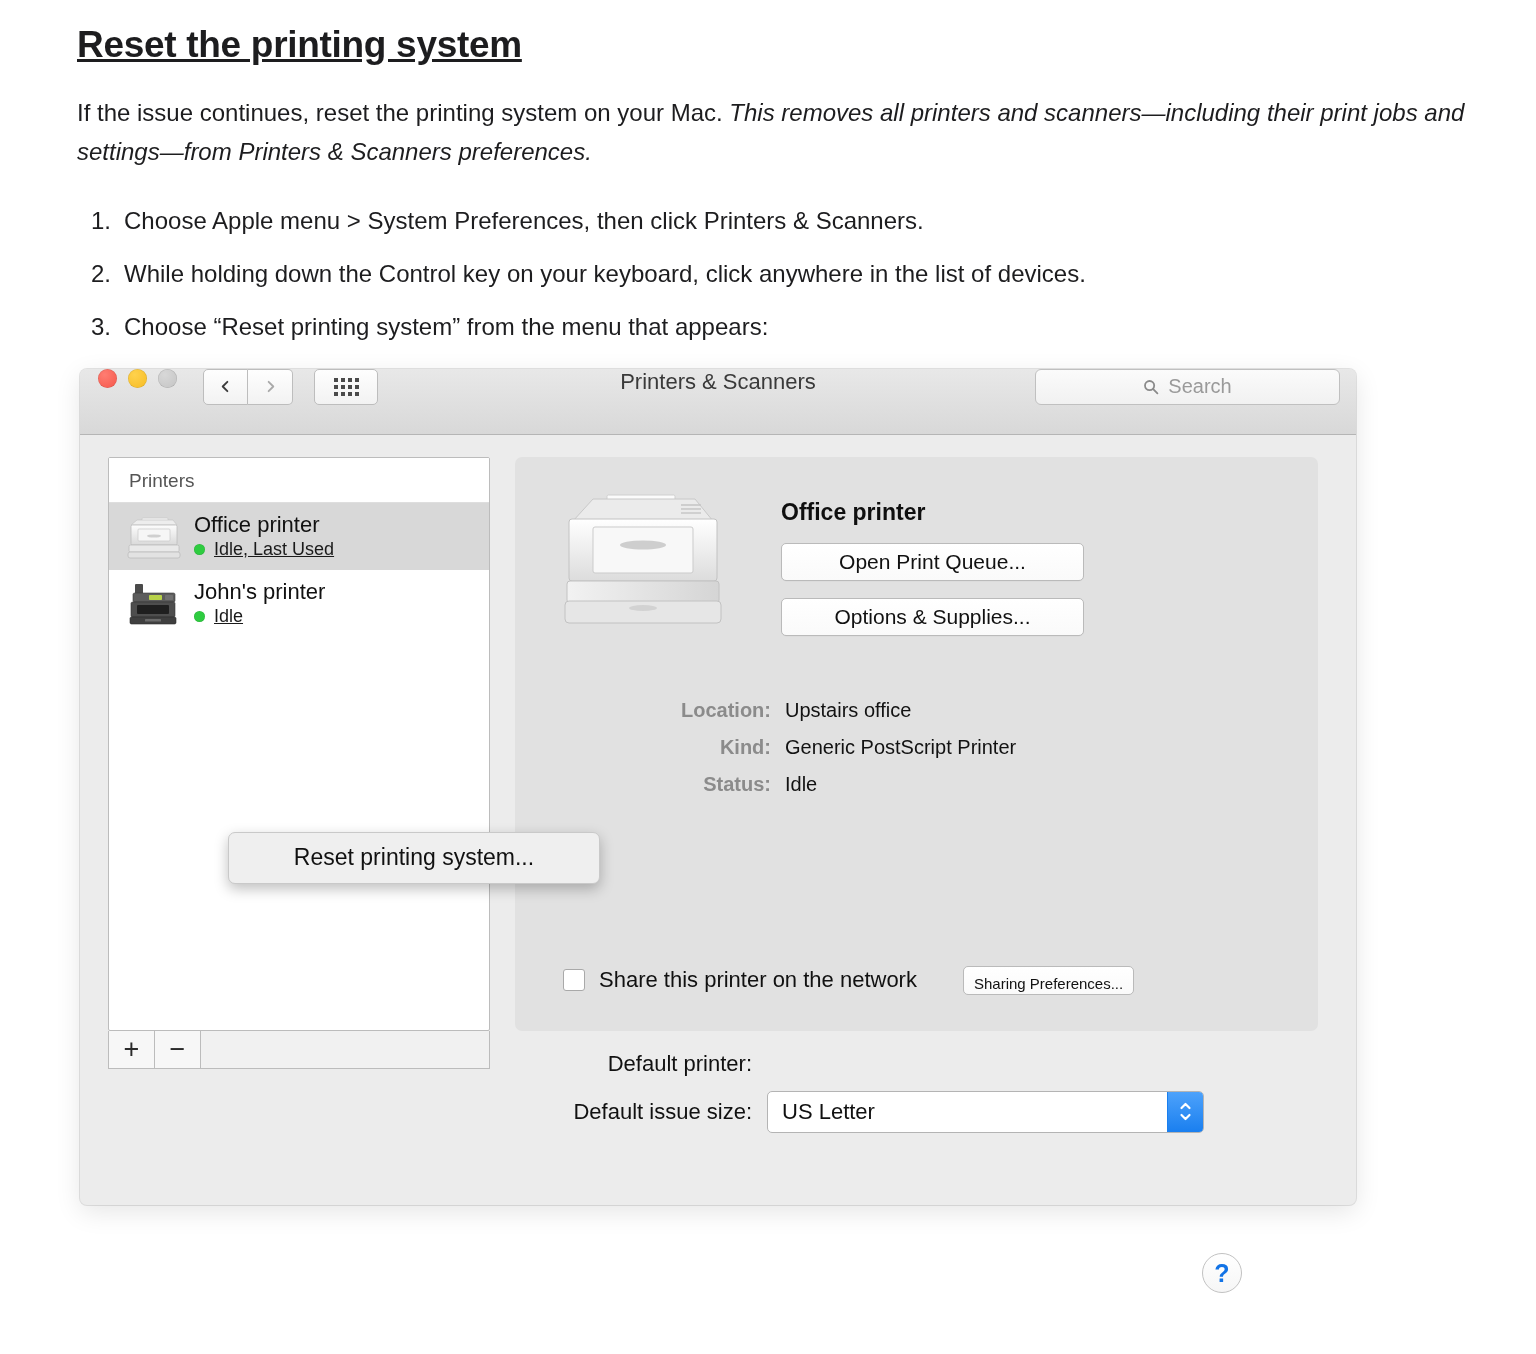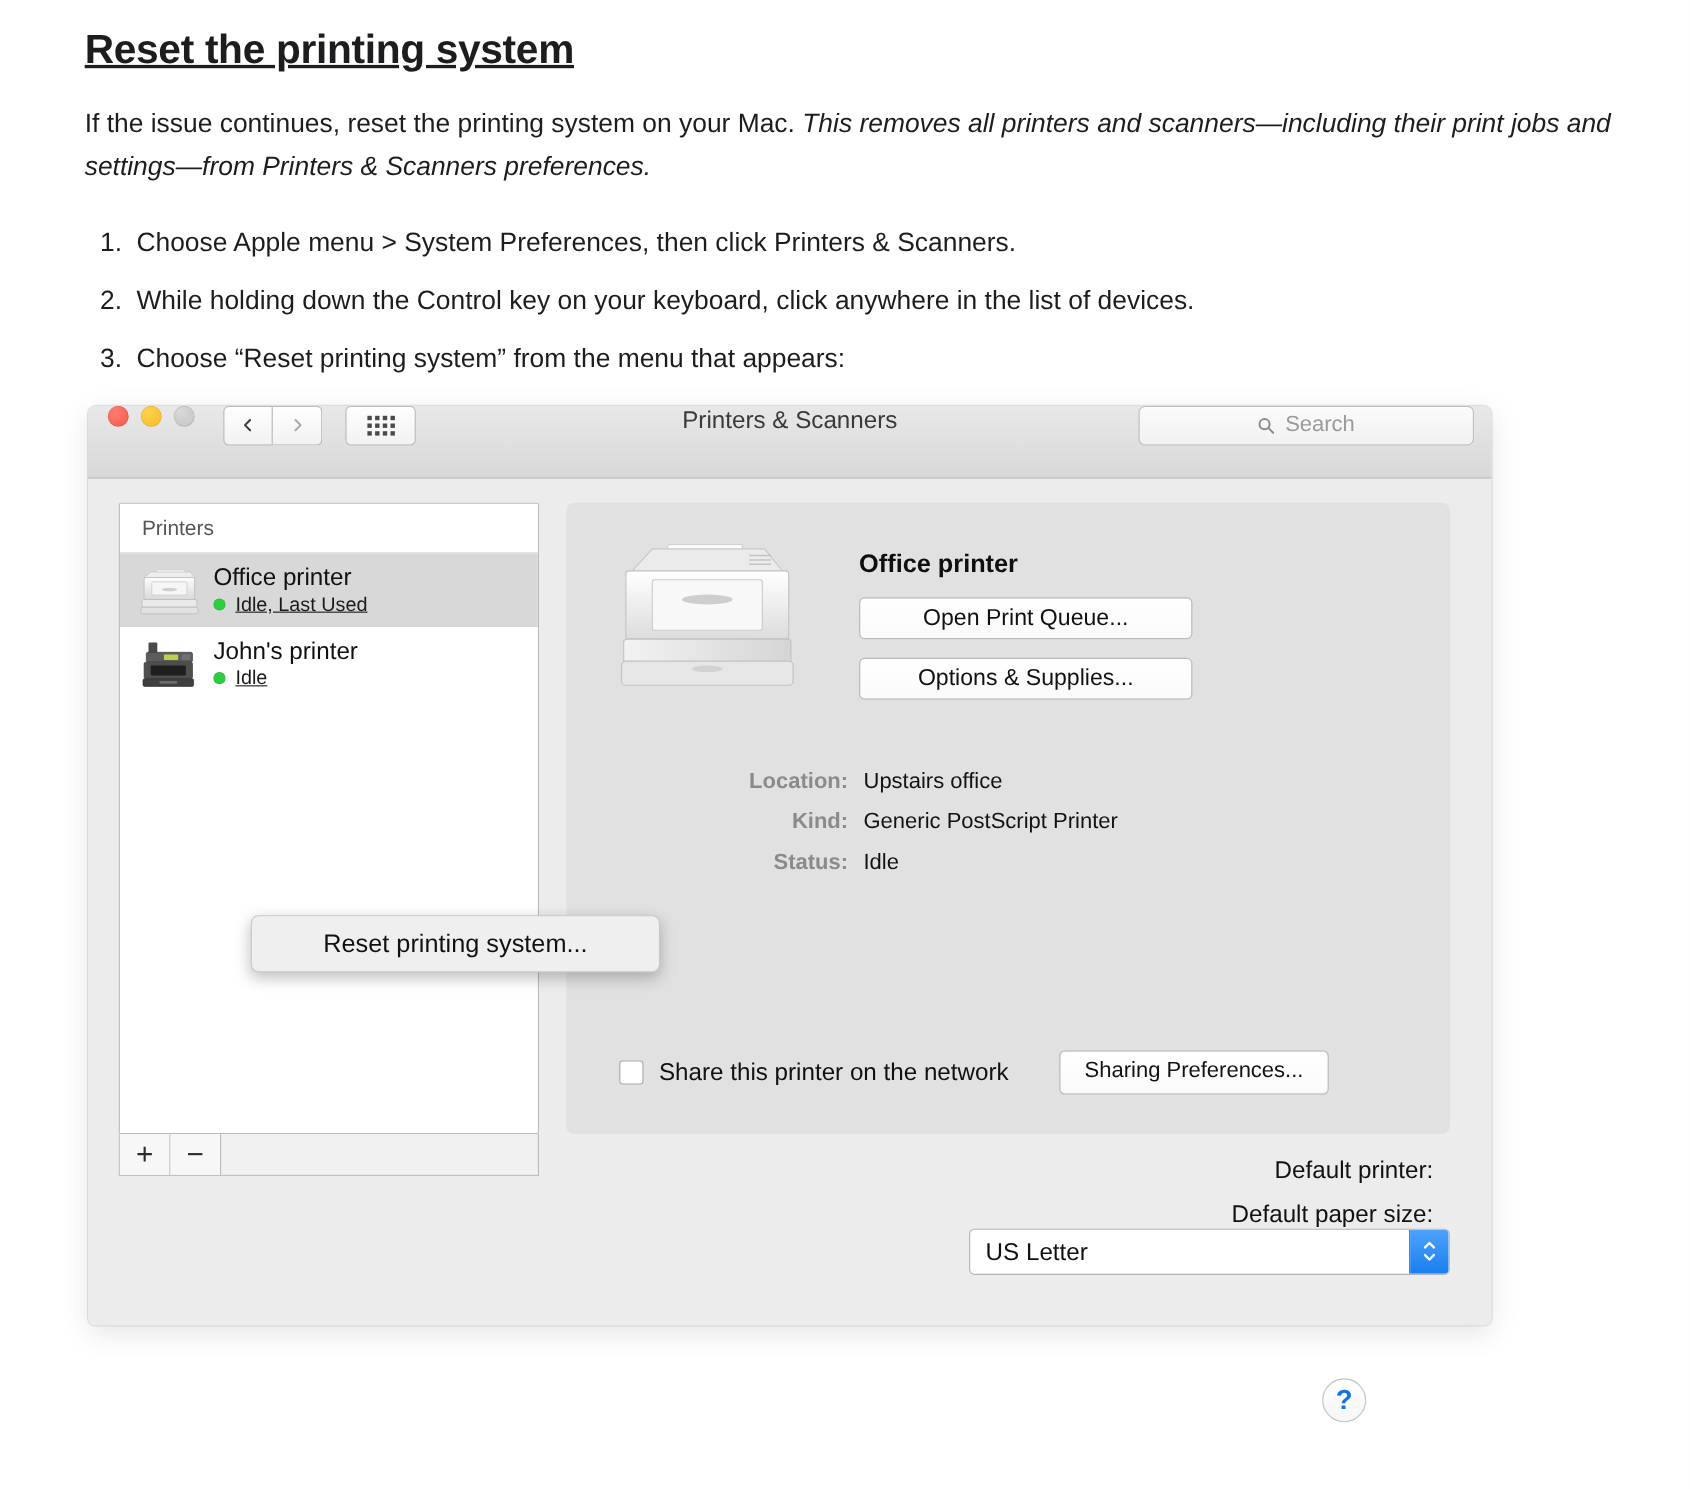--- a/index.html
+++ b/index.html
@@ -255,37 +255,37 @@
     width: 22px; height: 22px;
     background: #fff;
     border: 1px solid #a9a9a9;
     border-radius: 3px;
     margin-right: 14px;
     flex: none;
   }
   .share-label { font-size: 22px; color: #111; }
   .btn-sharing {
     margin-left: 46px;
-    padding: 0 22px;
-    height: 40px;
+    padding: 0 10px;
+    height: 29px;
     background: linear-gradient(to bottom, #ffffff, #fafafa);
     border: 1px solid #bababa;
     border-radius: 5px;
-    font-size: 20px;
+    font-size: 15px;
     color: #111;
     line-height: 34px;
   }
 
   
   .bottom-rows {
     position: absolute;
     left: 435px; top: 616px;
     width: 803px;
   }
-  .brow { display: flex; align-items: flex-end; margin-bottom: 14px; flex-direction: column; }
+  .brow { display: flex; align-items: center; margin-bottom: 14px; }
   .brow-label {
     width: 252px;
     text-align: right;
     font-size: 22px;
     color: #111;
     padding-right: 15px;
   }
   .popup {
     position: relative;
     width: 437px; height: 42px;
@@ -507,21 +507,21 @@
         <span class="share-label">Share this printer on the network</span>
         <span class="btn-sharing">Sharing Preferences...</span>
       </div>
     </div>
 
     <div class="bottom-rows">
       <div class="brow">
         <div class="brow-label">Default printer:</div>
       </div>
       <div class="brow">
-        <div class="brow-label">Default paper size:</div>
+        <div class="brow-label">Default issue size:</div>
         <div class="popup">
           <span>US Letter</span>
           <span class="stepper">
             <svg viewBox="0 0 13 9">
                 <path d="M2.5 6 L6.5 2 L10.5 6"></path>
               </svg>
             <svg viewBox="0 0 13 9">
                 <path d="M2.5 3 L6.5 7 L10.5 3"></path>
               </svg>
           </span>

